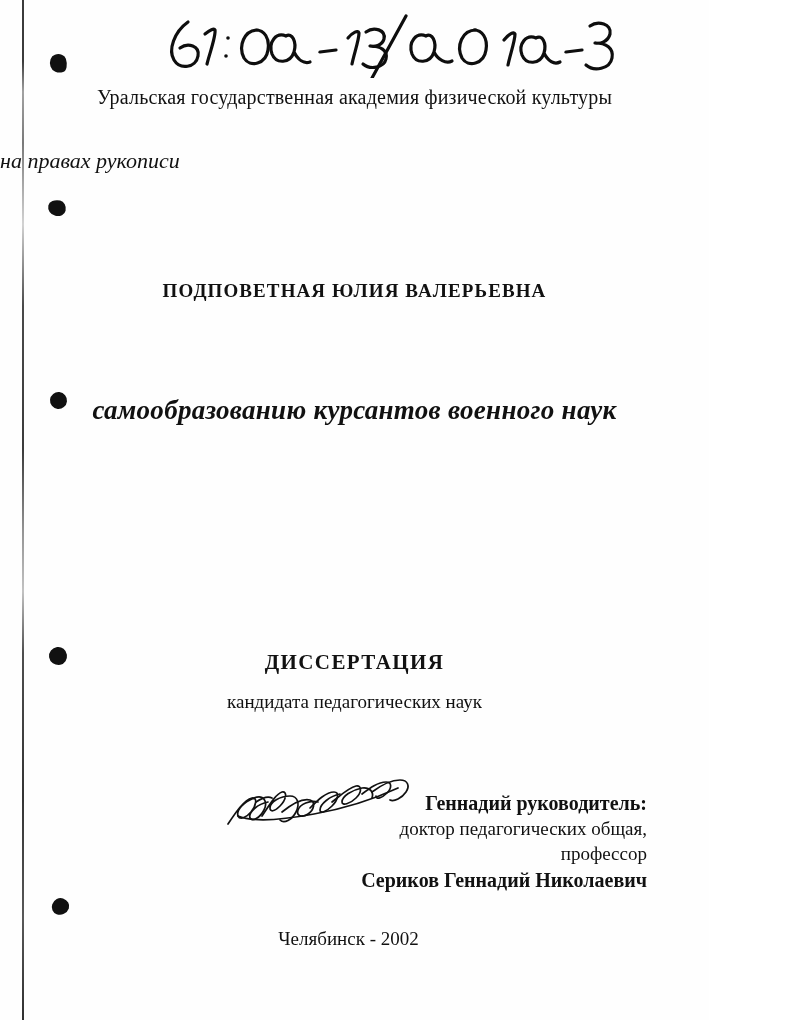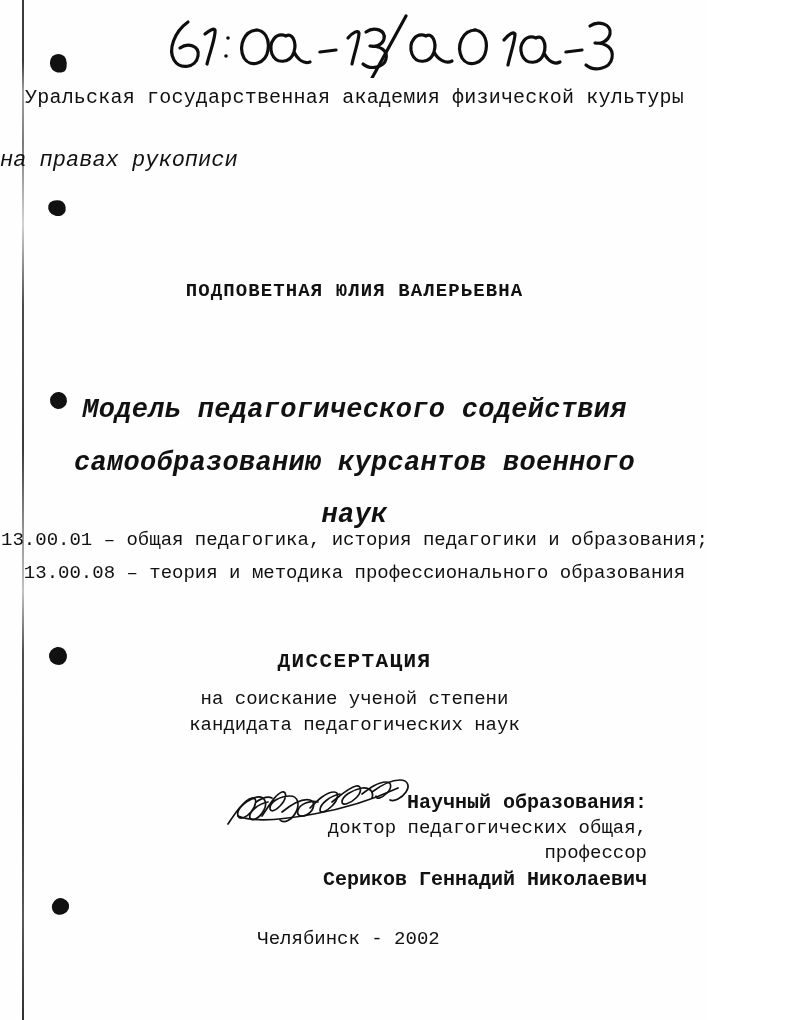--- a/index.html
+++ b/index.html
@@ -6,21 +6,21 @@
     margin: 0;
     padding: 0;
     background: #ffffff;
   }
   #page {
     position: relative;
     width: 709px;
     height: 1020px;
     background: #fefefe;
     overflow: hidden;
-    font-family: Liberation Mono, monospace;
+    font-family: Liberation Serif, serif;
     color: #111111;
   }
 
   
   #binding-line {
     position: absolute;
     left: 22px;
     top: 0px;
     width: 2px;
     height: 1020px;
@@ -197,33 +197,27 @@
     </svg>
   </div>
 
   <div class="abs" id="institution">Уральская государственная академия физической культуры</div>
 
   <div class="abs" id="manuscript-note">на правах рукописи</div>
 
   <div class="abs" id="author-name">ПОДПОВЕТНАЯ ЮЛИЯ ВАЛЕРЬЕВНА</div>
 
   <div class="abs" id="dissertation-title">
-    <div>Модель педагогического содействия</div>
     <div>самообразованию курсантов военного наук</div>
   </div>
 
-  <div class="abs" id="specialties">
-    <div>13.00.01 – общая  педагогика, история педагогики и образования;</div>
-    <div>13.00.08 – теория и методика профессионального образования</div>
-  </div>
 
   <div class="abs" id="degree-block">
     <div id="degree-type">ДИССЕРТАЦИЯ</div>
     <div id="degree-purpose">
-      <div>на соискание ученой степени</div>
       <div>кандидата педагогических наук</div>
     </div>
   </div>
 
   <div id="supervisor-signature" aria-label="рукописная подпись научного руководителя">
     <svg viewBox="0 0 200 72" fill="none" stroke="currentColor" stroke-width="1.7" stroke-linecap="round" stroke-linejoin="round">
       <path d="M6 52 C14 40, 22 28, 30 26 C36 25, 34 34, 29 40 C24 46, 18 48, 16 44
                C14 38, 22 30, 32 26 C42 22, 46 30, 42 38 C38 46, 30 50, 28 46
                C26 40, 36 32, 46 30"></path>
       <path d="M40 44 C48 32, 54 22, 60 20 C66 19, 64 28, 58 34 C52 40, 48 40, 48 36
@@ -236,21 +230,21 @@
                C128 32, 120 34, 120 30 C120 24, 130 18, 140 16 C148 15, 152 20, 150 26"></path>
       <path d="M140 22 C148 16, 156 10, 164 10 C170 10, 170 16, 165 21
                C160 26, 154 28, 154 24"></path>
       <path d="M150 20 C158 14, 168 8, 178 8 C186 8, 188 14, 184 20 C180 26, 172 30, 168 28"></path>
       <path d="M16 44 C30 50, 60 48, 92 42 C120 37, 150 28, 176 16"></path>
       <path d="M34 30 C40 26, 46 24, 50 26"></path>
     </svg>
   </div>
 
   <div class="abs" id="supervisor-block">
-    <div id="supervisor-label">Научный образования:</div>
+    <div id="supervisor-label">Геннадий руководитель:</div>
     <div>доктор педагогических общая,</div>
     <div>профессор</div>
     <div id="supervisor-name">Сериков Геннадий Николаевич</div>
   </div>
 
   <div class="abs" id="place-year">Челябинск - 2002</div>
 
 </div>
 
 </body></html>

